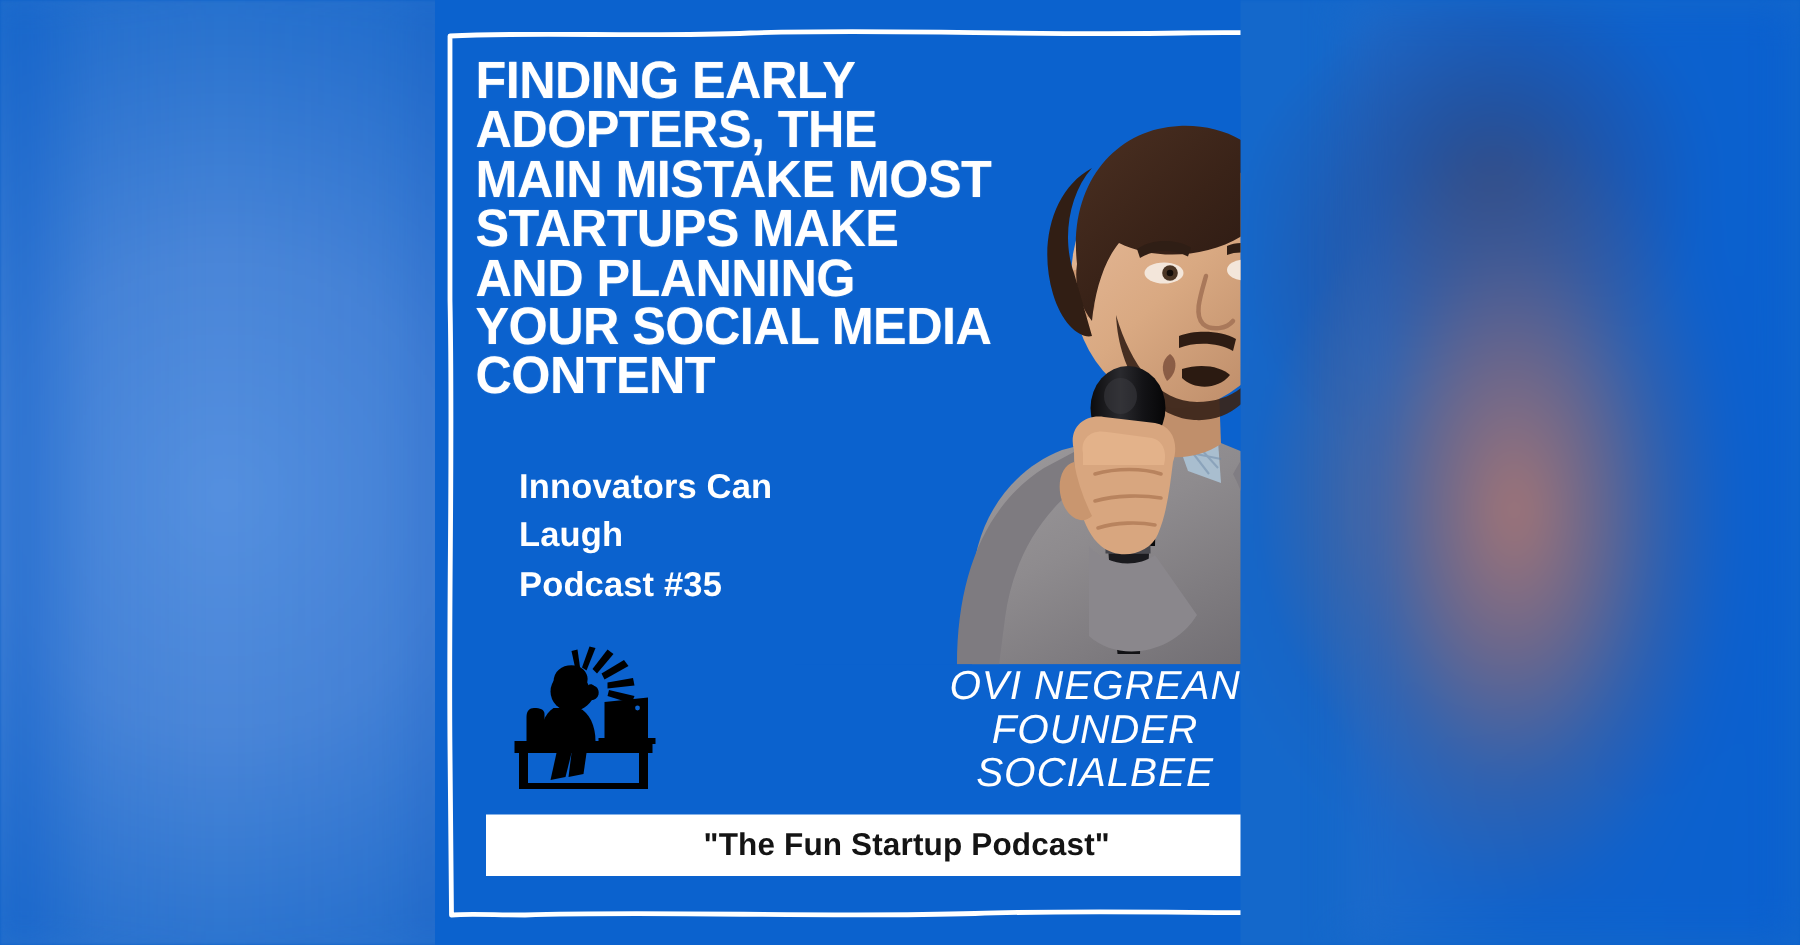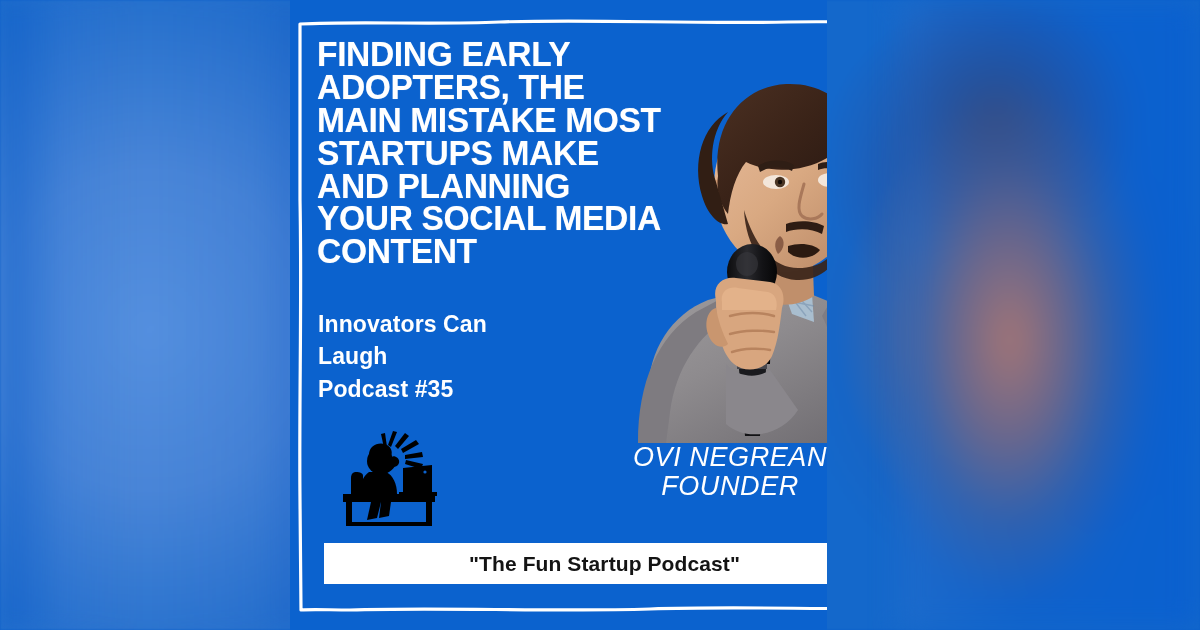--- a/index.html
+++ b/index.html
@@ -122,21 +122,21 @@
     left: 28px;
     top: 308px;
     width: 250px;
     color: #ffffff;
     font-weight: 700;
     font-size: 23px;
     line-height: 1.41;
     letter-spacing: 0.1px;
     z-index: 6;
   }
-  .showinfo span { display: block; }
+  .showinfo span { display: block; margin-left: 28px; }
 
   
   .logo {
     position: absolute;
     left: 43px;
     top: 428px;
     width: 112px;
     height: 100px;
     z-index: 6;
   }
@@ -358,20 +358,21 @@
           <path d="M70 40 L99 37 L99 66 L70 66 Z"></path>
           <rect x="66" y="64" width="38" height="4"></rect>
           <circle cx="92" cy="44" r="1.6" fill="#0b62ce"></circle>
         </g>
       </svg>
     </div>
 
     <div class="credit">
       <span>OVI NEGREAN</span>
       <span>FOUNDER</span>
+      <span>SOCIALBEE</span>
     </div>
 
     <div class="banner">
       <span class="banner-text">"The Fun Startup Podcast"</span>
     </div>
 
     <div class="frame">
       <svg width="620" height="630" viewBox="0 0 620 630" xmlns="http://www.w3.org/2000/svg">
         <g fill="none" stroke="#ffffff" stroke-width="3.2" stroke-linejoin="round" stroke-linecap="round">
           <path d="M10 24

